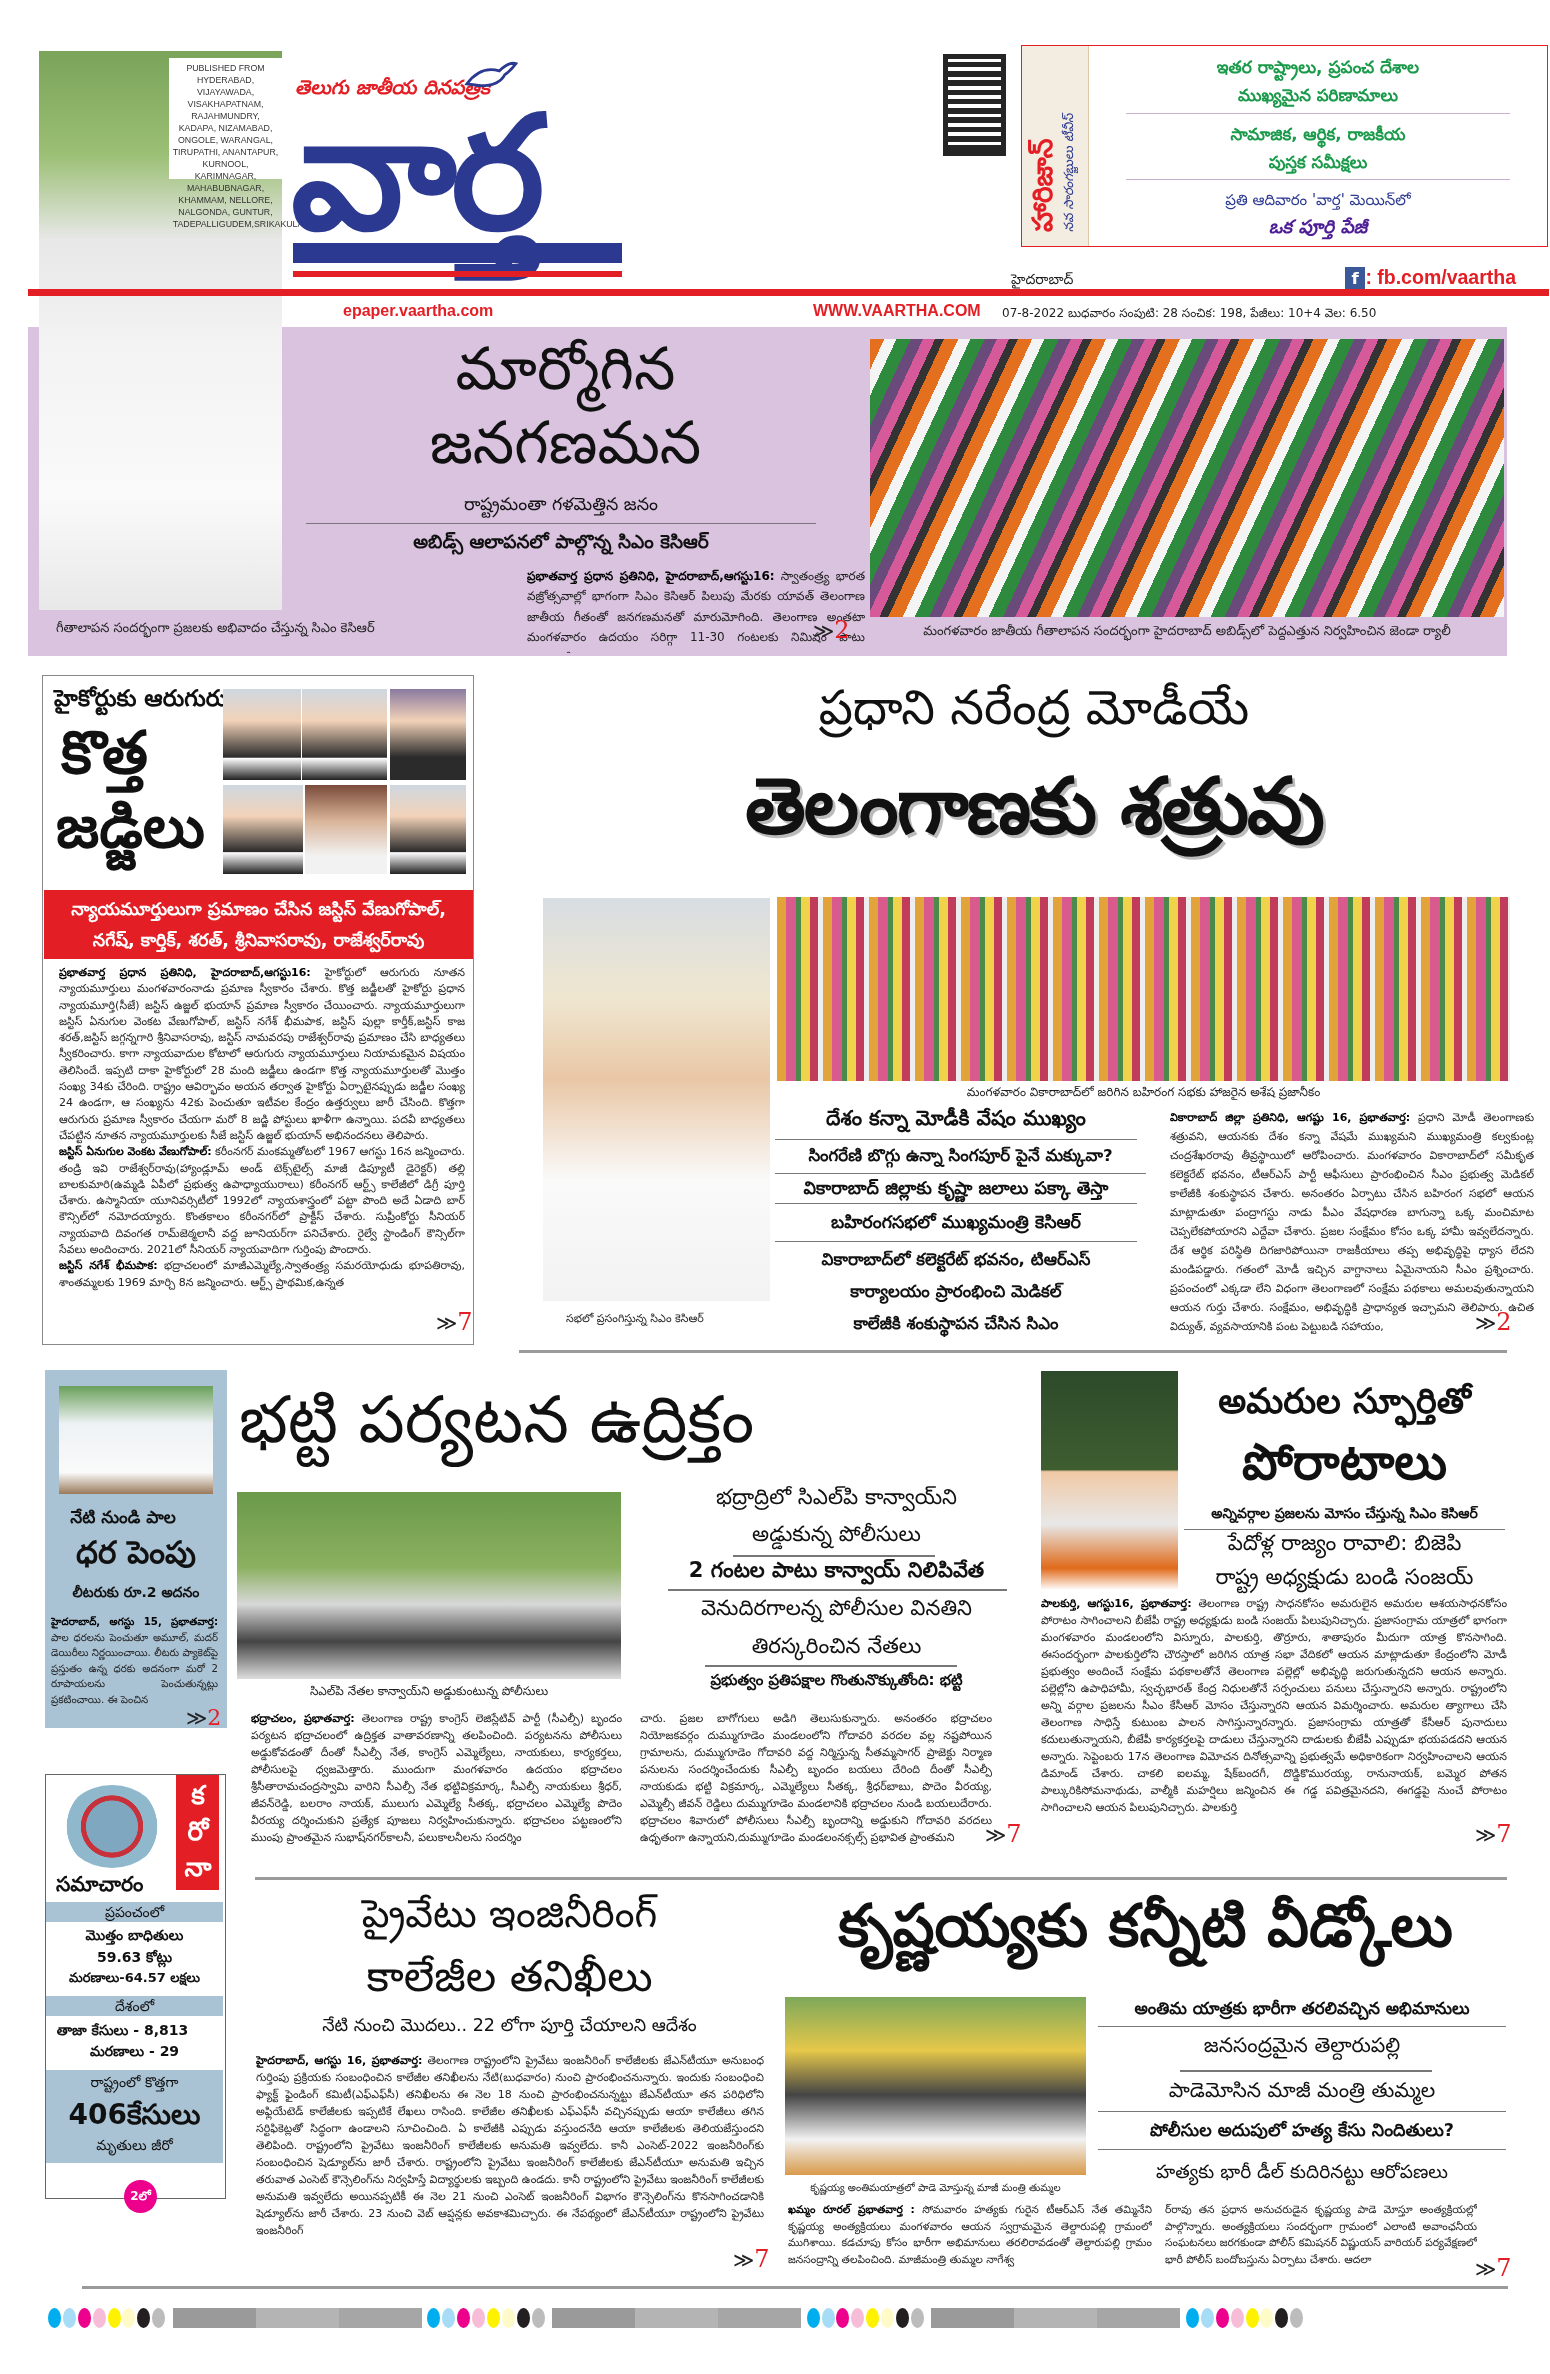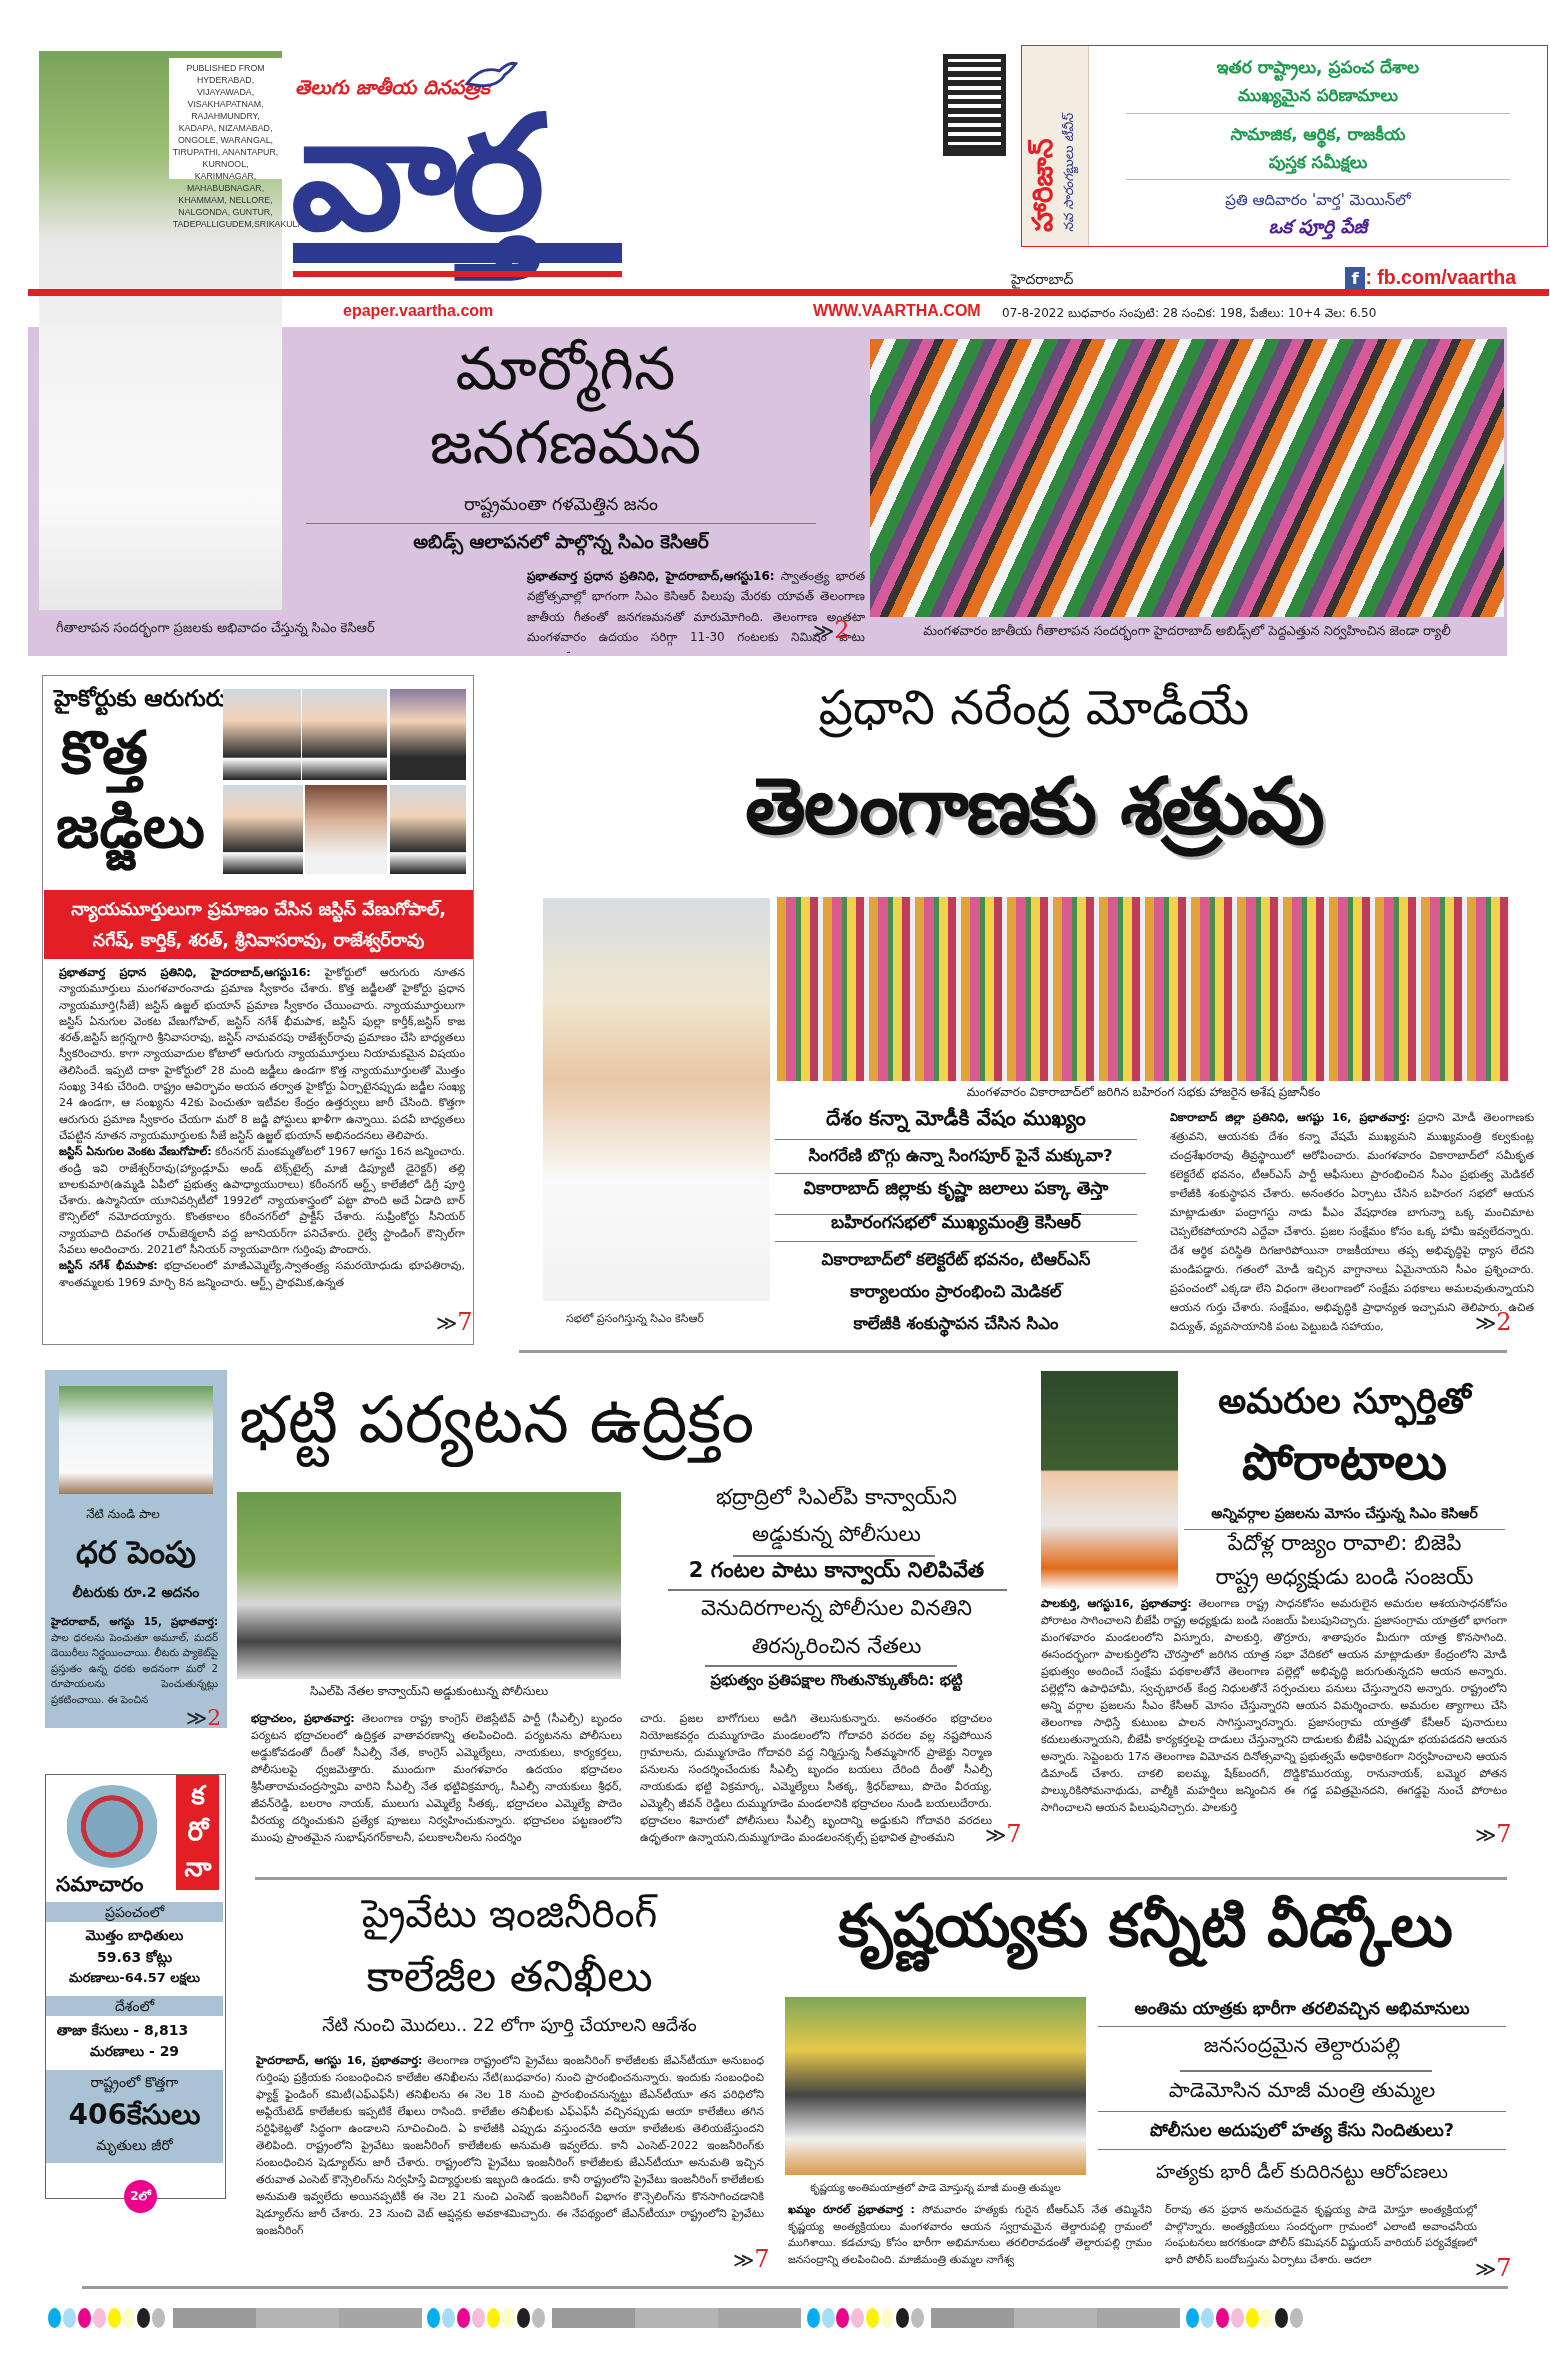--- a/index.html
+++ b/index.html
@@ -113,36 +113,36 @@
 
 <div class="sub" style="left:519px;top:677px;width:1030px;font-size:48px;line-height:61px">ప్రధాని నరేంద్ర మోడీయే</div>
 <div class="sub" style="left:519px;top:751px;width:1030px;font-size:78px;font-weight:900;line-height:111px;text-shadow:2.8px 2.8px 0 #bbb;letter-spacing:-1.9px">తెలంగాణకు శత్రువు</div>
 <div class="photo ph-kcr" style="left:543px;top:898px;width:227px;height:403px"></div>
 <div class="caption" style="left:566px;top:1312px;font-size:11px">సభలో ప్రసంగిస్తున్న సిఎం కెసిఆర్</div>
 <div class="photo ph-rally" style="left:777px;top:897px;width:733px;height:184px"></div>
 <div class="caption" style="left:777px;top:1085px;width:733px;font-size:12px">మంగళవారం వికారాబాద్‌లో జరిగిన బహిరంగ సభకు హాజరైన అశేష ప్రజానీకం</div>
 
 <div class="sub" style="left:775px;top:1106px;width:362px;font-size:20.4px;font-weight:bold;border-bottom:1.9px solid #777;padding-bottom:3.7px">దేశం కన్నా మోడీకి వేషం ముఖ్యం</div>
 <div class="sub" style="left:775px;top:1145px;width:371px;font-size:16.7px;font-weight:bold;border-bottom:1.9px solid #777;padding-bottom:3.7px">సింగరేణి బొగ్గు ఉన్నా సింగపూర్ పైనే మక్కువా?</div>
-<div class="sub" style="left:775px;top:1178px;width:362px;font-size:17.6px;font-weight:bold;border-bottom:1.9px solid #777;padding-bottom:11px">వికారాబాద్ జిల్లాకు కృష్ణా జలాలు పక్కా తెస్తా</div>
+<div class="sub" style="left:775px;top:1178px;width:362px;font-size:17.6px;font-weight:bold;border-bottom:1.9px solid #777;padding-bottom:0">వికారాబాద్ జిల్లాకు కృష్ణా జలాలు పక్కా తెస్తా</div>
 <div class="sub" style="left:775px;top:1212px;width:362px;font-size:17.6px;font-weight:bold;border-bottom:1.9px solid #777;padding-bottom:3.7px">బహిరంగసభలో ముఖ్యమంత్రి కెసిఆర్</div>
 <div class="sub" style="left:775px;top:1249px;width:362px;font-size:16.7px;font-weight:bold">వికారాబాద్‌లో కలెక్టరేట్ భవనం, టిఆర్ఎస్</div>
 <div class="sub" style="left:775px;top:1281px;width:362px;font-size:16.7px;font-weight:bold">కార్యాలయం ప్రారంభించి మెడికల్</div>
 <div class="sub" style="left:775px;top:1313px;width:362px;font-size:16.7px;font-weight:bold">కాలేజీకి శంకుస్థాపన చేసిన సిఎం</div>
 
 <div class="body-text" style="left:1170px;top:1108px;width:364px;height:226px;font-size:11px;line-height:19px">
   <b>వికారాబాద్ జిల్లా ప్రతినిధి, ఆగష్టు 16, ప్రభాతవార్త:</b><span> ప్రధాని మోడీ తెలంగాణకు శత్రువని, ఆయనకు దేశం కన్నా వేషమే ముఖ్యమని ముఖ్యమంత్రి కల్వకుంట్ల చంద్రశేఖరరావు తీవ్రస్థాయిలో ఆరోపించారు. మంగళవారం వికారాబాద్‌లో సమీకృత కలెక్టరేట్ భవనం, టీఆర్ఎస్ పార్టీ ఆఫీసులు ప్రారంభించిన సీఎం ప్రభుత్వ మెడికల్ కాలేజీకి శంకుస్థాపన చేశారు. అనంతరం ఏర్పాటు చేసిన బహిరంగ సభలో ఆయన మాట్లాడుతూ పంద్రాగస్టు నాడు పీఎం వేషధారణ బాగున్నా ఒక్క మంచిమాట చెప్పలేకపోయారని ఎద్దేవా చేశారు. ప్రజల సంక్షేమం కోసం ఒక్క హామీ ఇవ్వలేదన్నారు. దేశ ఆర్థిక పరిస్థితి దిగజారిపోయినా రాజకీయాలు తప్ప అభివృద్ధిపై ధ్యాస లేదని మండిపడ్డారు. గతంలో మోడీ ఇచ్చిన వాగ్దానాలు ఏమైనాయని సీఎం ప్రశ్నించారు. ప్రపంచంలో ఎక్కడా లేని విధంగా తెలంగాణలో సంక్షేమ పథకాలు అమలవుతున్నాయని ఆయన గుర్తు చేశారు. సంక్షేమం, అభివృద్ధికి ప్రాధాన్యత ఇచ్చామని తెలిపారు. ఉచిత విద్యుత్, వ్యవసాయానికి పంట పెట్టుబడి సహాయం,</span>
 </div>
 <div class="abs more" style="left:1475px;top:1308px"><span>≫</span><span style="color:#e31e24;font-size:24px">2</span></div>
 
 <div class="hline" style="left:519px;top:1350px;width:988px"></div>
 
 <div class="abs" style="left:45px;top:1370px;width:182px;height:358px;background:#a9c2d4"></div>
 <div class="photo ph-milk" style="left:59px;top:1386px;width:154px;height:108px"></div>
-<div class="sub" style="left:45px;top:1507px;width:156px;font-size:12px;font-weight:normal">నేటి నుండి పాల</div>
+<div class="sub" style="left:45px;top:1507px;width:156px;font-size:17px;font-weight:bold">నేటి నుండి పాల</div>
 <div class="sub" style="left:45px;top:1530px;width:182px;font-size:31px;font-weight:900;line-height:45px">ధర పెంపు</div>
 <div class="sub" style="left:45px;top:1584px;width:182px;font-size:14px;font-weight:bold">లీటరుకు రూ.2 అదనం</div>
 <div class="body-text" style="left:51px;top:1614px;width:167px;height:111px;font-size:10.2px;line-height:15.6px">
   <b>హైదరాబాద్, అగస్టు 15, ప్రభాతవార్త:</b><span> పాల ధరలను పెంచుతూ అమూల్, మదర్ డెయిరీలు నిర్ణయించాయి. లీటరు ప్యాకెట్‌పై ప్రస్తుతం ఉన్న ధరకు అదనంగా మరో 2 రూపాయలను పెంచుతున్నట్లు ప్రకటించాయి. ఈ పెంచిన</span>
 </div>
 <div class="abs more" style="left:186px;top:1703px"><span>≫</span><span style="color:#e31e24;font-size:22px">2</span></div>
 
 <div class="abs" style="left:239px;top:1371px;width:798px;font-size:65px;line-height:97px;white-space:nowrap">భట్టి పర్యటన ఉద్రిక్తం</div>
 <div class="photo ph-road" style="left:237px;top:1492px;width:384px;height:187px"></div>
 <div class="caption" style="left:237px;top:1684px;width:384px;font-size:12px">సిఎల్‌పి నేతల కాన్వాయ్‌ని అడ్డుకుంటున్న పోలీసులు</div>

